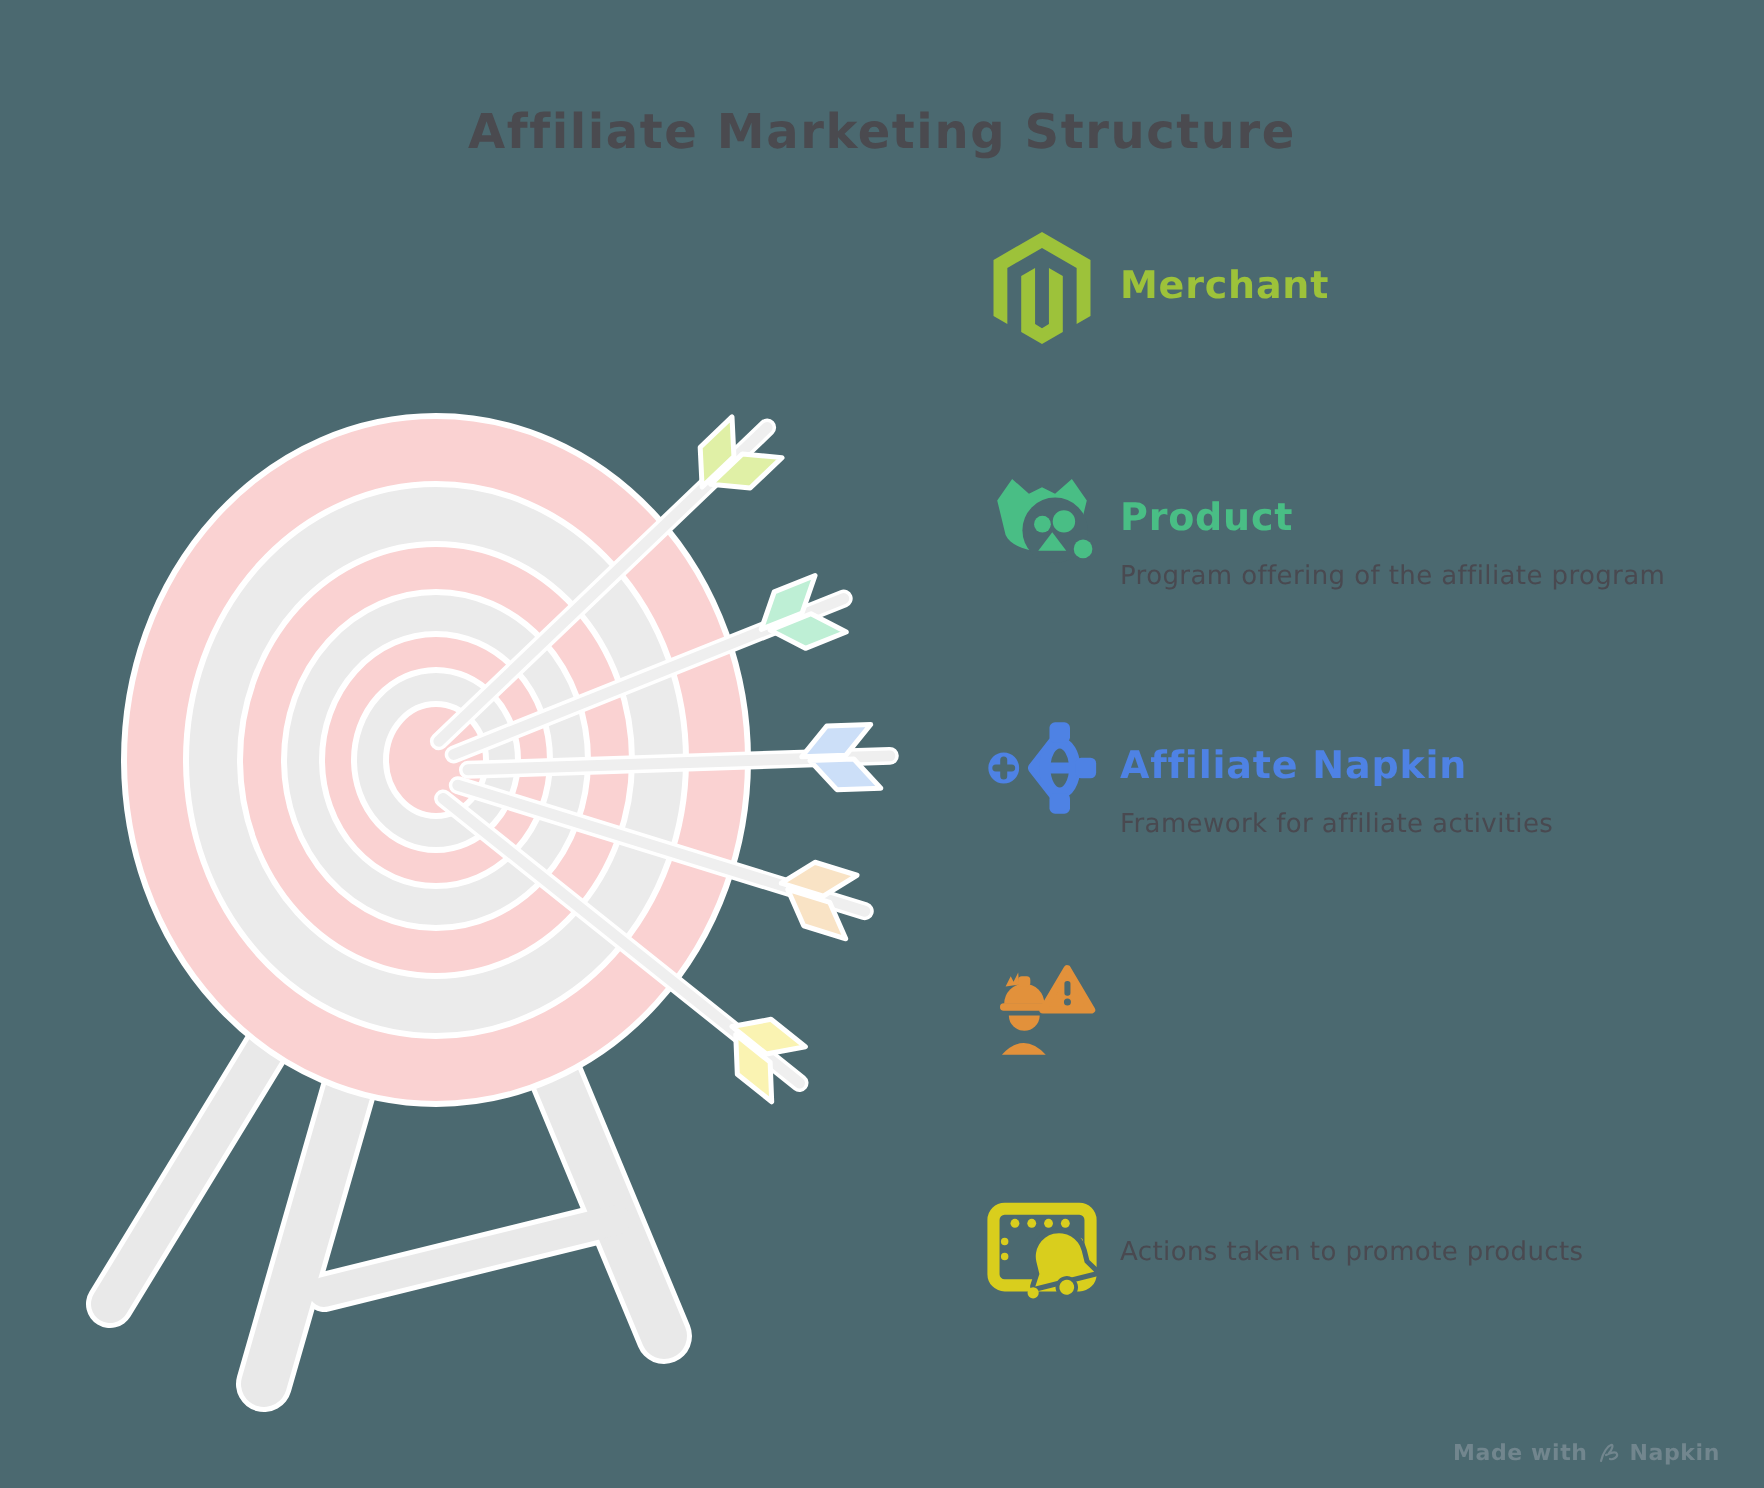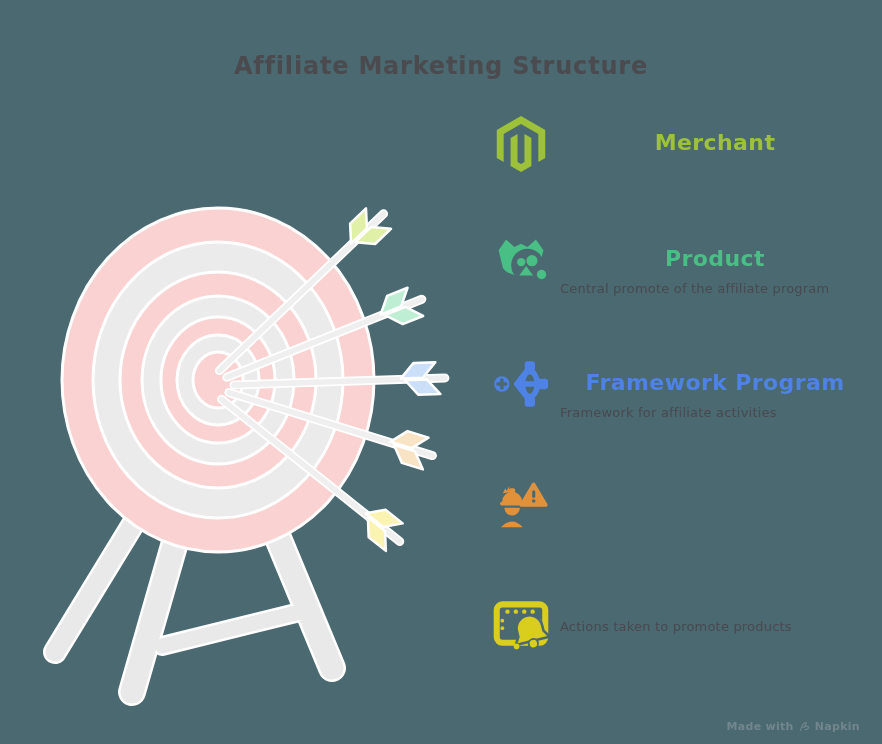--- a/index.html
+++ b/index.html
@@ -10,21 +10,21 @@
   }
   .page-title{
     position:absolute;top:52px;left:0;width:882px;text-align:center;
     font-size:24px;font-weight:bold;letter-spacing:0.8px;color:#4A4A4F;
   }
   .illustration{position:absolute;left:0;top:0;}
   .item{position:absolute;left:493px;width:380px;}
   .item-icon{position:absolute;left:0;top:0;width:56px;height:56px;}
   .item-icon svg{width:100%;height:100%;display:block;}
   .item-text{margin-left:67px;padding-top:14px;width:310px;}
-  .item-title{font-size:22px;font-weight:bold;letter-spacing:0.4px;line-height:26px;text-align:center;}
+  .item-title{font-size:19px;font-weight:bold;letter-spacing:0.4px;line-height:26px;}
   .item-desc{margin-top:8px;font-size:13px;font-weight:400;line-height:1.32;letter-spacing:0.2px;color:#494950;}
   .footer{
     position:absolute;right:22px;bottom:11px;
     font-size:11px;font-weight:600;letter-spacing:0.3px;
     display:flex;align-items:center;gap:4px;color:#72868E;
   }
   .footer svg{display:block;}
 </style>
 </head>
 <body style="background: rgb(75, 105, 112);">
@@ -119,40 +119,40 @@
       <path fill="currentColor" d="M2.4 7.8 L5.6 3.2 L9.2 6.4 L12 5 L14.8 6.4 L18.4 3.2 L21.6 7.8 L19.8 15.2 C17.6 19.8 6.4 19.8 4.2 15.2 Z"></path>
       <circle fill="var(--bg)" cx="14.8" cy="14.2" r="7"></circle>
       <circle fill="currentColor" cx="12.1" cy="12.9" r="1.8"></circle>
       <circle fill="currentColor" cx="16.7" cy="12.3" r="2.4"></circle>
       <path fill="currentColor" d="M11.2 18.6 L14.2 14.6 L17.2 18.6 Z"></path>
       <circle fill="currentColor" cx="20.8" cy="18.2" r="2"></circle>
     </svg>
   </div>
   <div class="item-text">
     <div class="item-title" style="color: rgb(73, 190, 133);">Product</div>
-    <div class="item-desc" style="color: rgb(73, 73, 80);">Central promote of the affiliate program</div>
+    <div class="item-desc" style="color: rgb(73, 73, 80);">Program offering of the affiliate program</div>
   </div>
 </div>
 
 <div class="item" style="top:356px">
   <div class="item-icon" style="color: rgb(78, 130, 228);">
     <svg viewBox="0 0 24 24">
       <circle fill="currentColor" cx="3.8" cy="12" r="3.3"></circle>
       <path stroke="var(--bg)" stroke-width="1.5" stroke-linecap="round" fill="none" d="M3.8 10.3v3.4M2.1 12h3.4"></path>
       <g stroke="currentColor" stroke-width="2.4" stroke-linecap="round" fill="none">
         <path d="M10.2 12 L15.8 4.8 M10.2 12 L15.8 19.2 M10.2 12 L21 12"></path>
       </g>
       <ellipse cx="15.8" cy="12" rx="3.2" ry="5.4" fill="none" stroke="currentColor" stroke-width="2.4"></ellipse>
       <rect fill="currentColor" x="13.6" y="2.2" width="4.4" height="4.4" rx="1.2"></rect>
       <rect fill="currentColor" x="13.6" y="17.4" width="4.4" height="4.4" rx="1.2"></rect>
       <rect fill="currentColor" x="19.2" y="9.8" width="4.4" height="4.4" rx="1.2"></rect>
     </svg>
   </div>
   <div class="item-text">
-    <div class="item-title" style="color: rgb(78, 130, 228);">Framework Program</div>
+    <div class="item-title" style="color: rgb(78, 130, 228);">Affiliate Napkin</div>
     <div class="item-desc" style="color: rgb(73, 73, 80);">Framework for affiliate activities</div>
   </div>
 </div>
 
 <div class="item" style="top:476px">
   <div class="item-icon" style="color: rgb(226, 145, 59);">
     <svg viewBox="0 0 24 24">
       <path fill="currentColor" d="M3.9 11.1 a4.3 4.3 0 0 1 8.6 0 z"></path>
       <rect fill="currentColor" x="6.9" y="5.2" width="2.6" height="2.2" rx="0.8"></rect>
       <rect fill="currentColor" x="3.0" y="11.0" width="10.4" height="1.6" rx="0.8"></rect>

